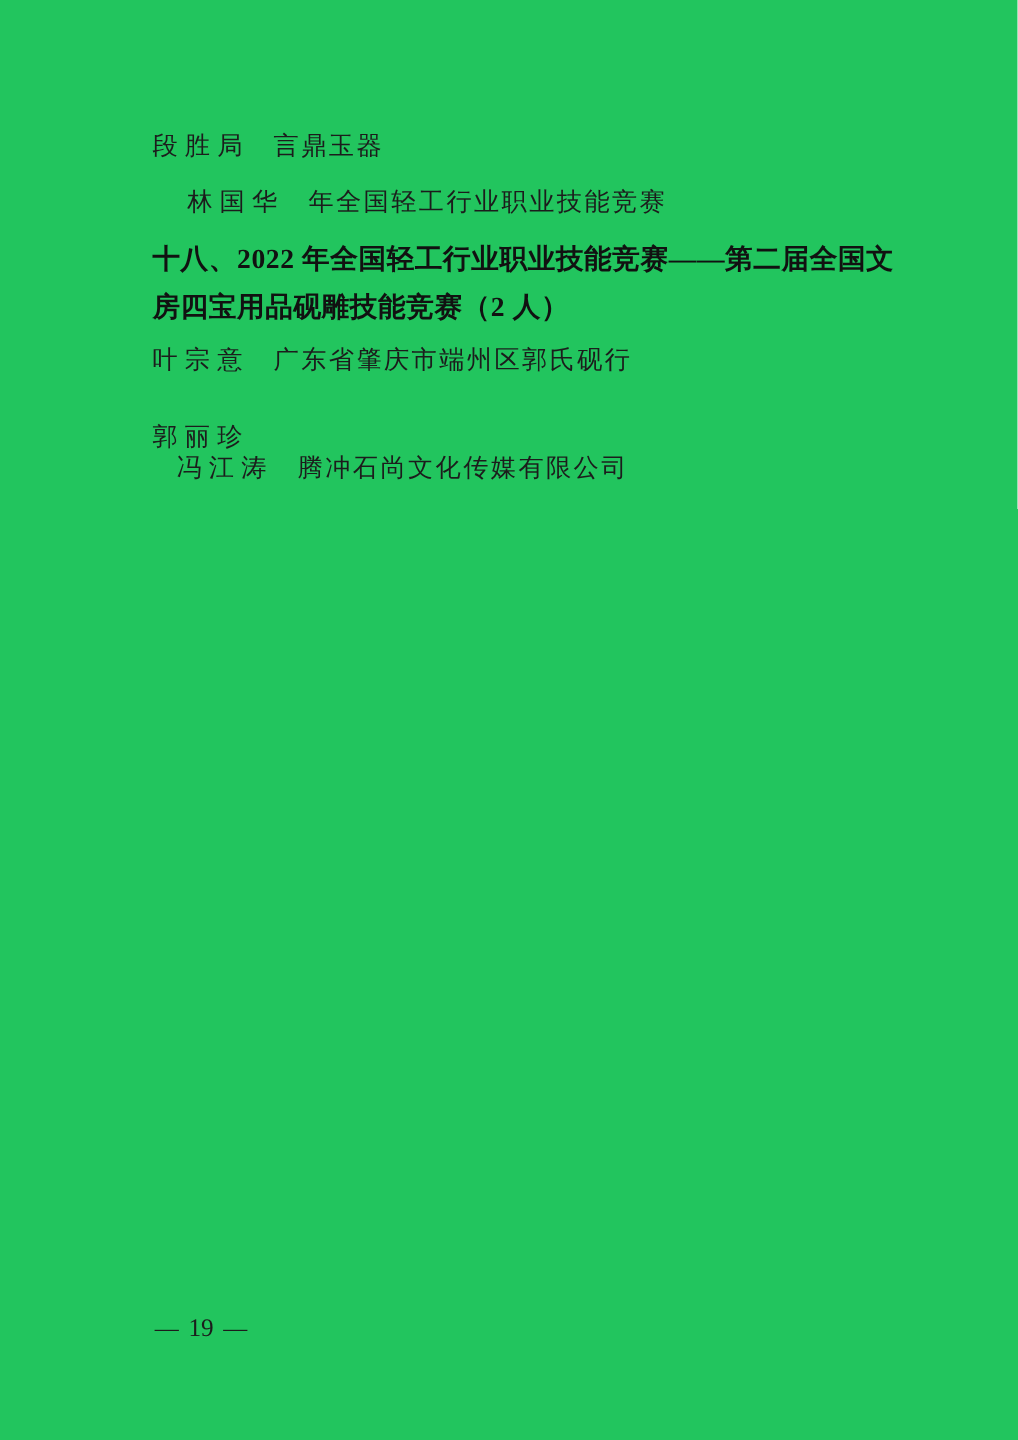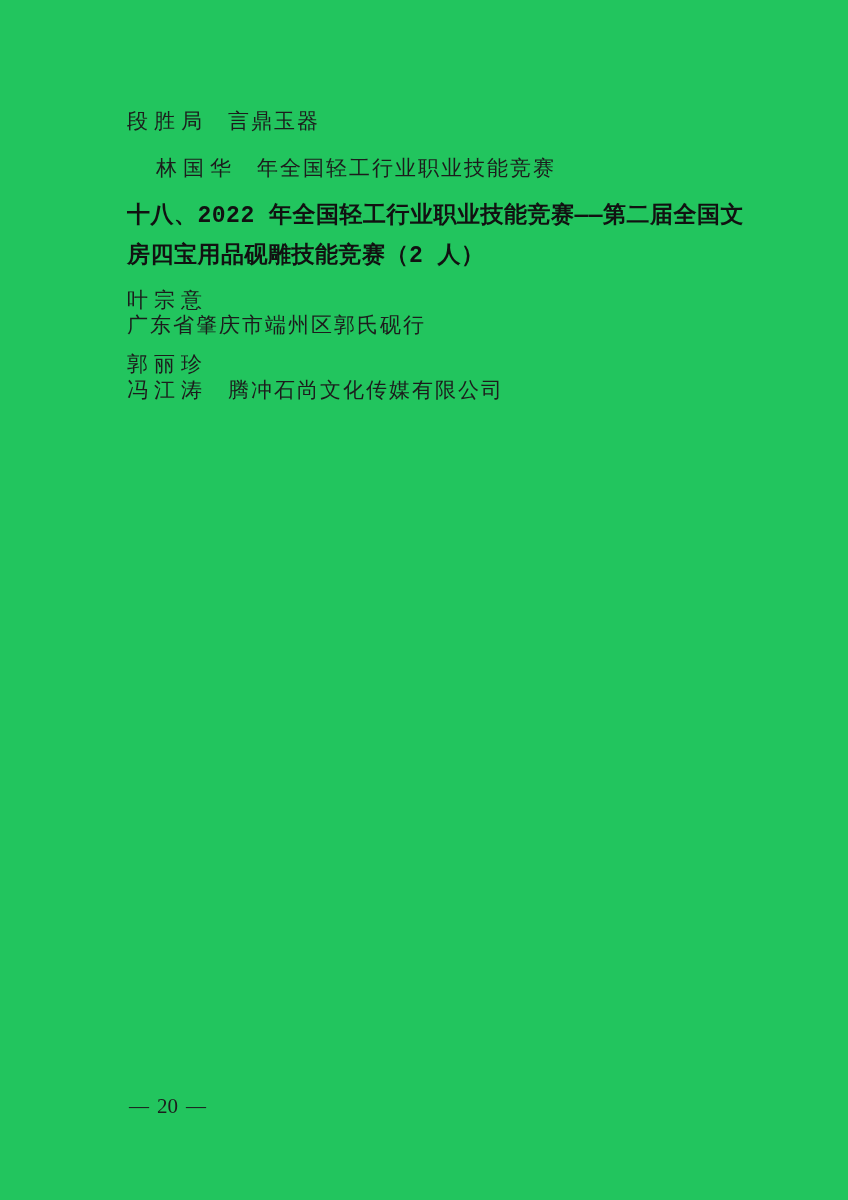--- a/index.html
+++ b/index.html
@@ -28,29 +28,29 @@
   }
   .entry-row .name {
     letter-spacing: 6px;
     margin-right: 20px;
   }
   .entry-row .org {
     letter-spacing: 2px;
   }
   .row-1 { top: 109px; }
   .row-2 { top: 156px; margin-left: 29px; }
-  .row-3 { top: 288px; flex-direction: column; }
+  .row-3 { top: 288px; }
   .row-4 { top: 352px; }
-  .row-5 { top: 378px; }
+  .row-5 { top: 378px; margin-left: 20px; }
   .section-heading {
     position: absolute;
     left: 127px;
     top: 196px;
     width: 640px;
-    font-family: Liberation Mono, monospace;
+    font-family: Liberation Serif, serif;
     font-weight: 700;
     font-size: 23px;
     line-height: 40px;
     letter-spacing: 0.5px;
     color: #111111;
   }
   .section-heading .h-line {
     display: block;
     white-space: nowrap;
   }
@@ -102,17 +102,17 @@
     <span class="name">郭丽珍</span>
   </div>
 
   <div class="entry-row row-5">
     <span class="name">冯江涛</span>
     <span class="org">腾冲石尚文化传媒有限公司</span>
   </div>
 
   <div class="page-footer">
     <span class="dash">—</span>
-    <span class="num">20</span>
+    <span class="num">19</span>
     <span class="dash">—</span>
   </div>
 
 </div>
 
 </body></html>

